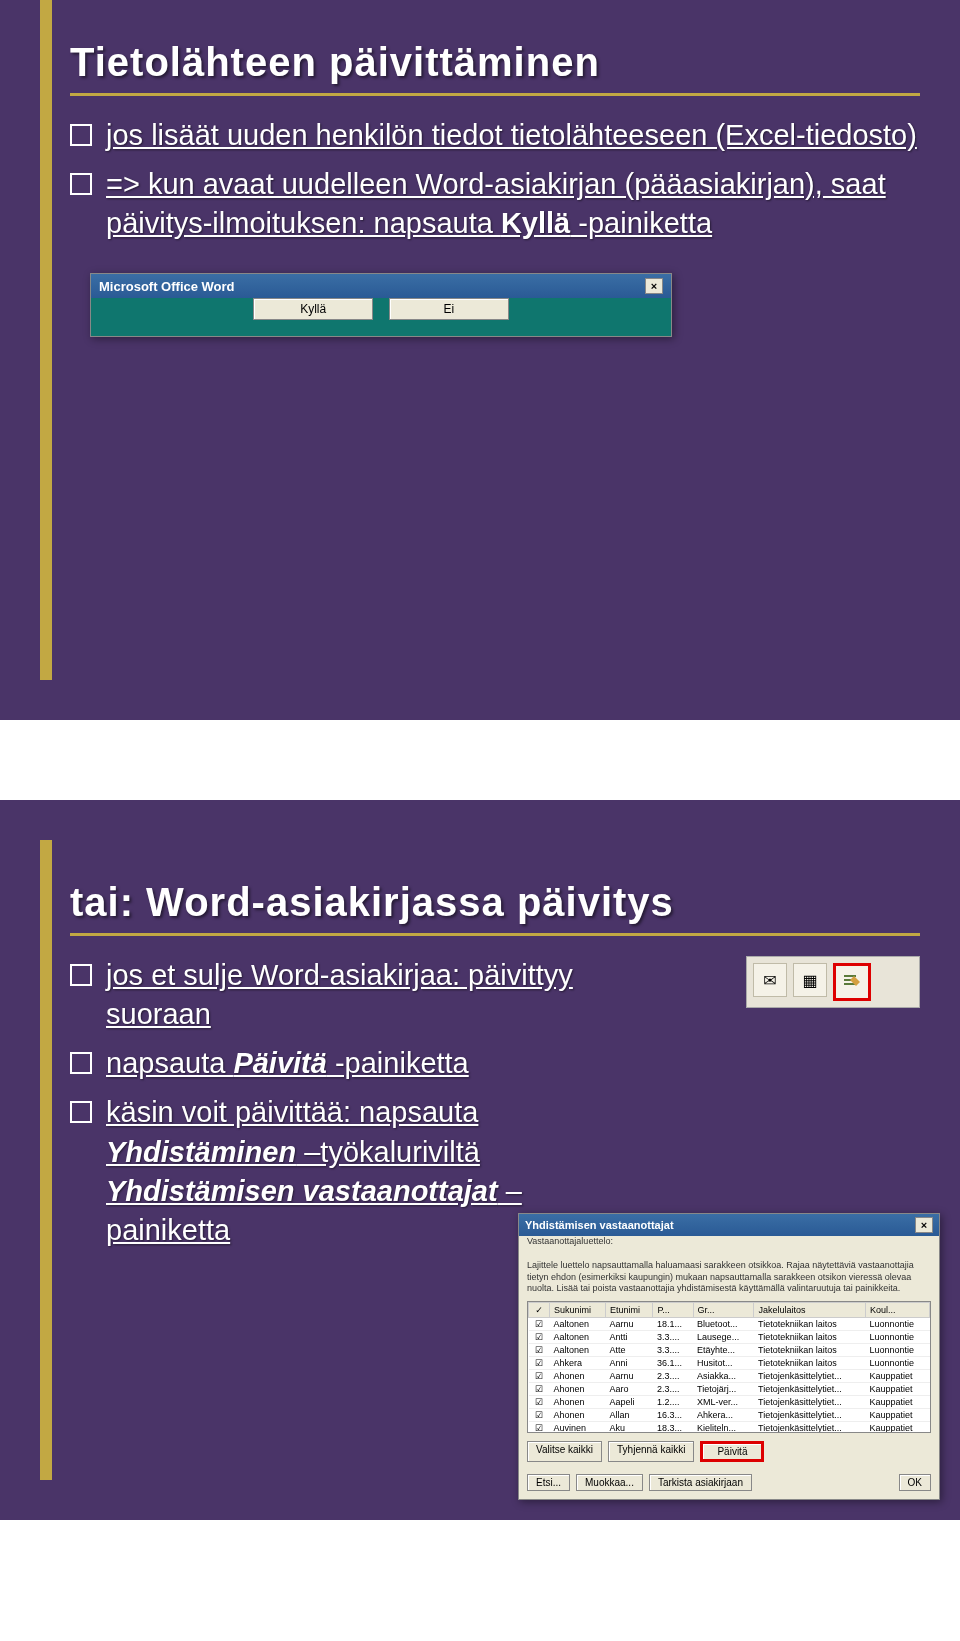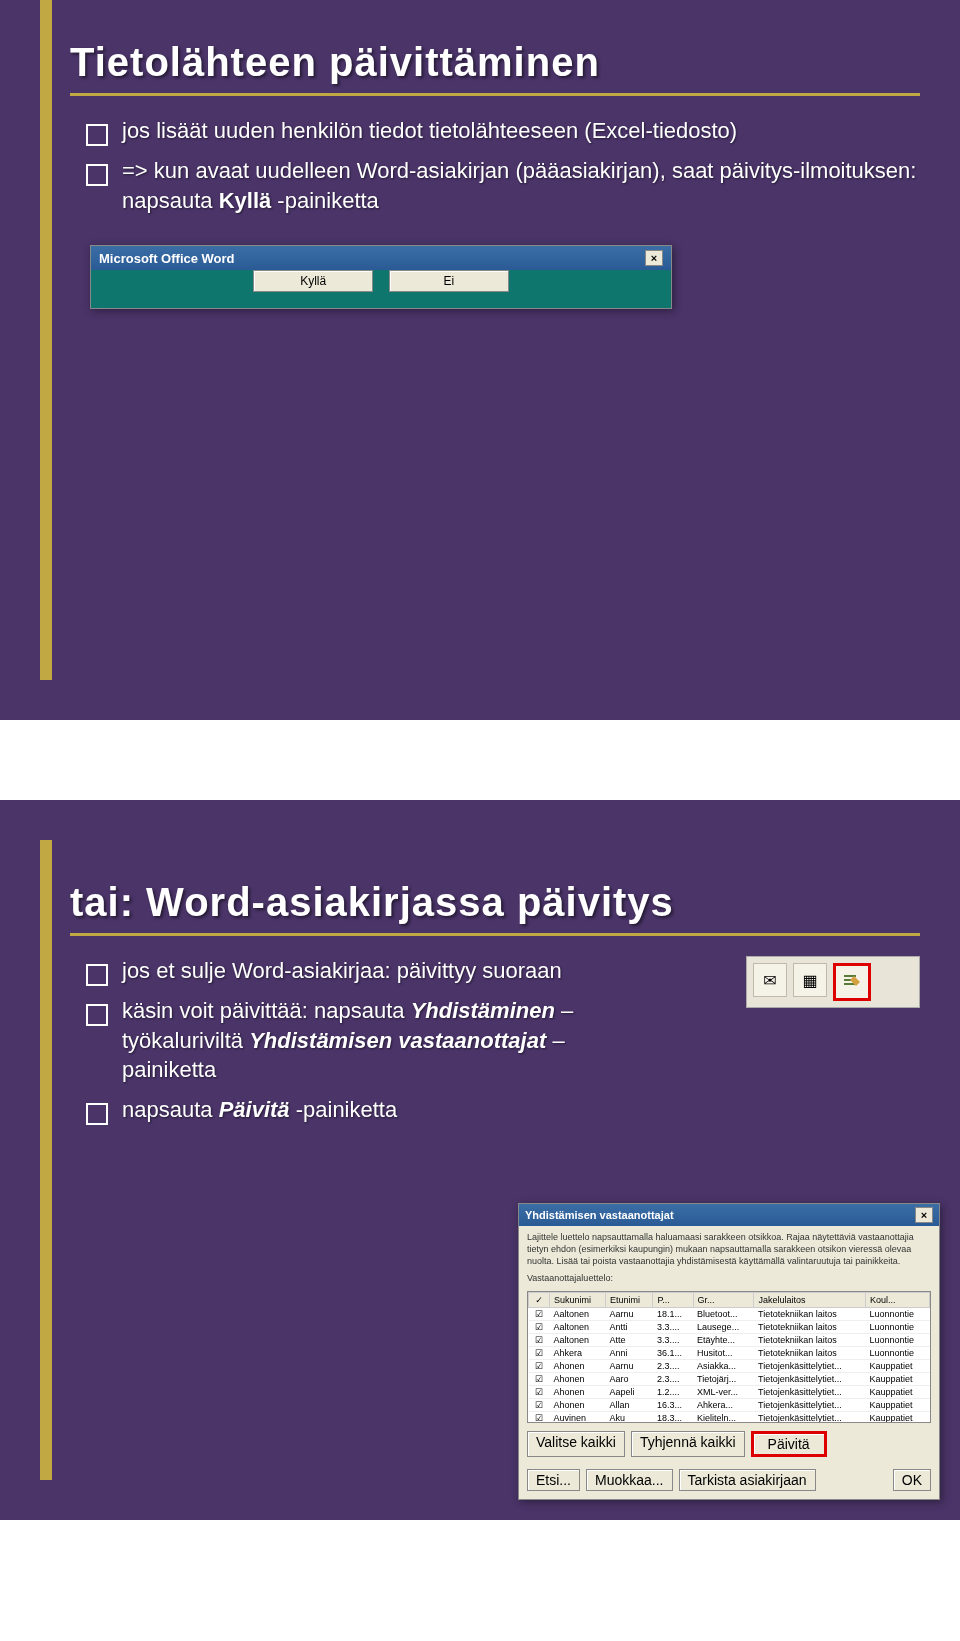--- a/index.html
+++ b/index.html
@@ -41,25 +41,26 @@
   text-shadow: 2px 2px 3px rgba(0,0,0,0.5);
 }
 .rule {
   border: 0;
   height: 3px;
   background: #c2a843;
   margin: 0 0 20px 0;
 }
 .bullet {
   color: #fff;
-  font-size: 22px;
+  font-size: 29px;
   line-height: 1.35;
-  margin: 0 0 10px 16px;
+  margin: 0 0 10px 0;
   display: flex;
   text-shadow: 1px 1px 2px rgba(0,0,0,0.5);
+  text-decoration: underline;
 }
 .bullet .sq {
   width: 18px;
   height: 18px;
   border: 2px solid #fff;
   margin-top: 8px;
   margin-right: 14px;
   flex: 0 0 auto;
 }
 .bullet .txt { flex: 1; }
@@ -214,21 +215,21 @@
   width: 12px;
   text-align: center;
 }
 .recipients-shot .bottom {
   padding: 8px;
   display: flex;
   flex-wrap: wrap;
   gap: 6px;
 }
 .recipients-shot .bottom .dialog-btn {
-  font-size: 14px;
+  font-size: 10px;
   padding: 2px 8px;
 }
 .recipients-shot .bottom .dialog-btn.highlight {
   border: 3px solid #d00;
   padding: 2px 14px;
 }
 .slide-gap { height: 80px; background: #fff; }
 </style>
 </head>
 <body>
@@ -272,27 +273,27 @@
 
     <div class="slide2-body">
       <div class="slide2-left">
         <div class="bullet">
           <span class="sq"></span>
           <span class="txt">jos et sulje Word-asiakirjaa: päivittyy suoraan</span>
         </div>
         <div class="bullet">
           <span class="sq"></span>
           <span class="txt">
-            <span>käsin voit päivittää: napsauta </span><b><i>Yhdistäminen</i></b><span> –työkaluriviltä </span><b><i>Yhdistämisen vastaanottajat</i></b><span> –painiketta</span>
+            <span>napsauta </span><b><i>Päivitä</i></b><span> -painiketta</span>
           </span>
         </div>
         <div class="bullet">
           <span class="sq"></span>
           <span class="txt">
-            <span>napsauta </span><b><i>Päivitä</i></b><span> -painiketta</span>
+            <span>käsin voit päivittää: napsauta </span><b><i>Yhdistäminen</i></b><span> –työkaluriviltä </span><b><i>Yhdistämisen vastaanottajat</i></b><span> –painiketta</span>
           </span>
         </div>
       </div>
       <div class="slide2-right">
         <div class="toolbar-shot">
           <div class="tbtn">✉</div>
           <div class="tbtn">▦</div>
           <div class="tbtn highlight">
             <svg width="20" height="20" viewBox="0 0 20 20">
               <rect x="2" y="3" width="12" height="2" fill="#5a7a3a"></rect>
@@ -304,22 +305,22 @@
         </div>
       </div>
     </div>
   </div>
 
   <div class="recipients-shot">
     <div class="dialog-titlebar">
       <span>Yhdistämisen vastaanottajat</span>
       <span class="close">×</span>
     </div>
+    <div class="desc" style="padding-top:0;">Vastaanottajaluettelo:</div>
     <div class="desc">Lajittele luettelo napsauttamalla haluamaasi sarakkeen otsikkoa. Rajaa näytettäviä vastaanottajia tietyn ehdon (esimerkiksi kaupungin) mukaan napsauttamalla sarakkeen otsikon vieressä olevaa nuolta. Lisää tai poista vastaanottajia yhdistämisestä käyttämällä valintaruutuja tai painikkeita.</div>
-    <div class="desc" style="padding-top:0;">Vastaanottajaluettelo:</div>
     <div style="max-height:130px;overflow:hidden;margin:0 8px;border:1px solid #888;">
       <table>
         <thead>
           <tr>
             <th class="chk">✓</th>
             <th>Sukunimi</th>
             <th>Etunimi</th>
             <th>P...</th>
             <th>Gr...</th>
             <th>Jakelulaitos</th>

